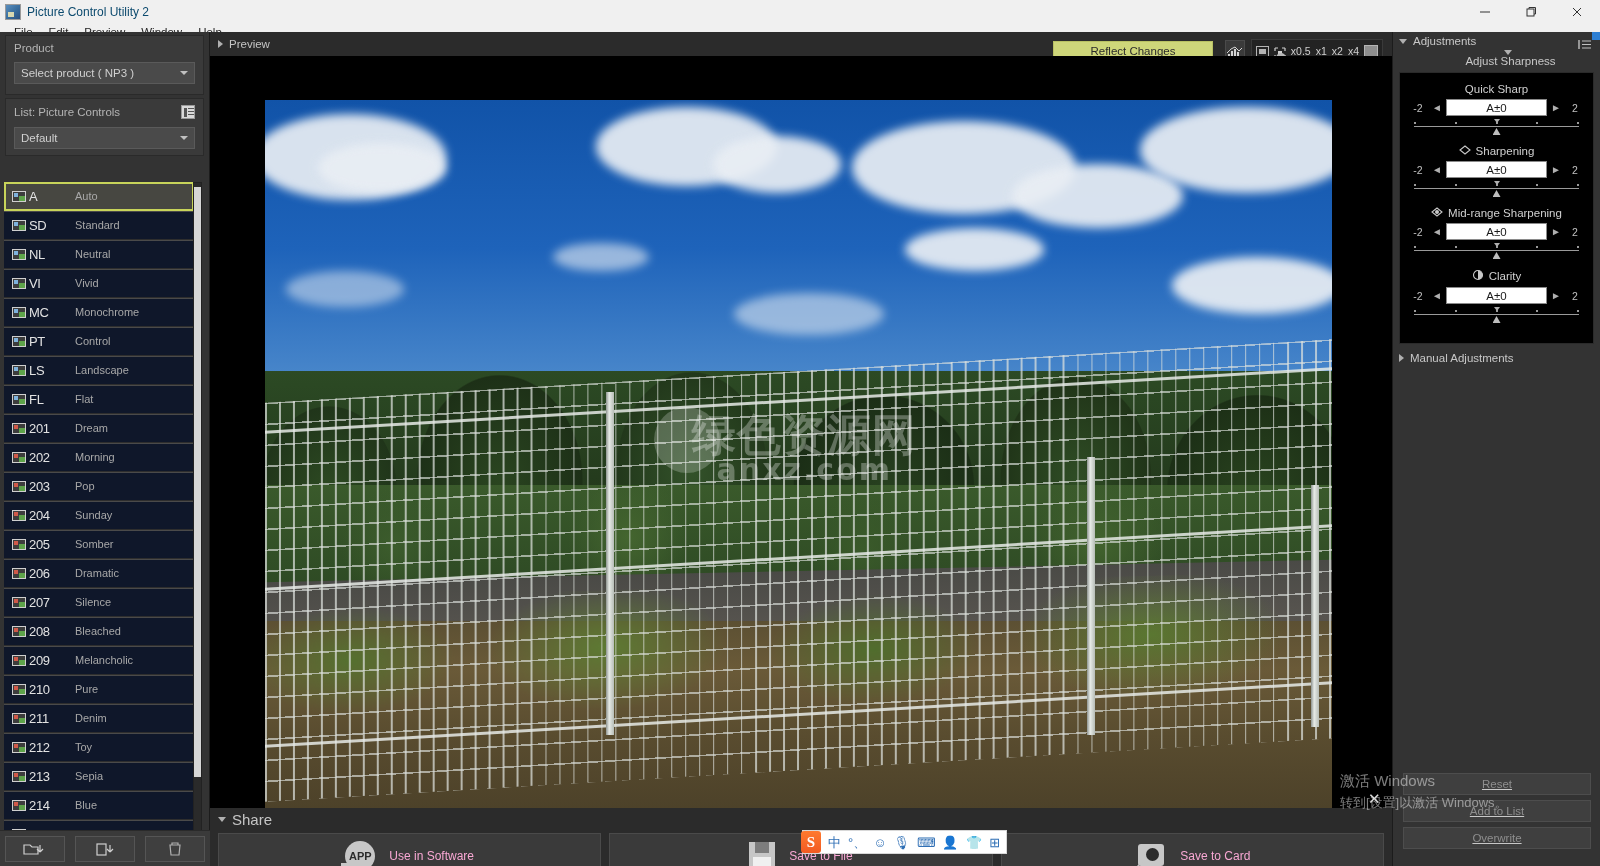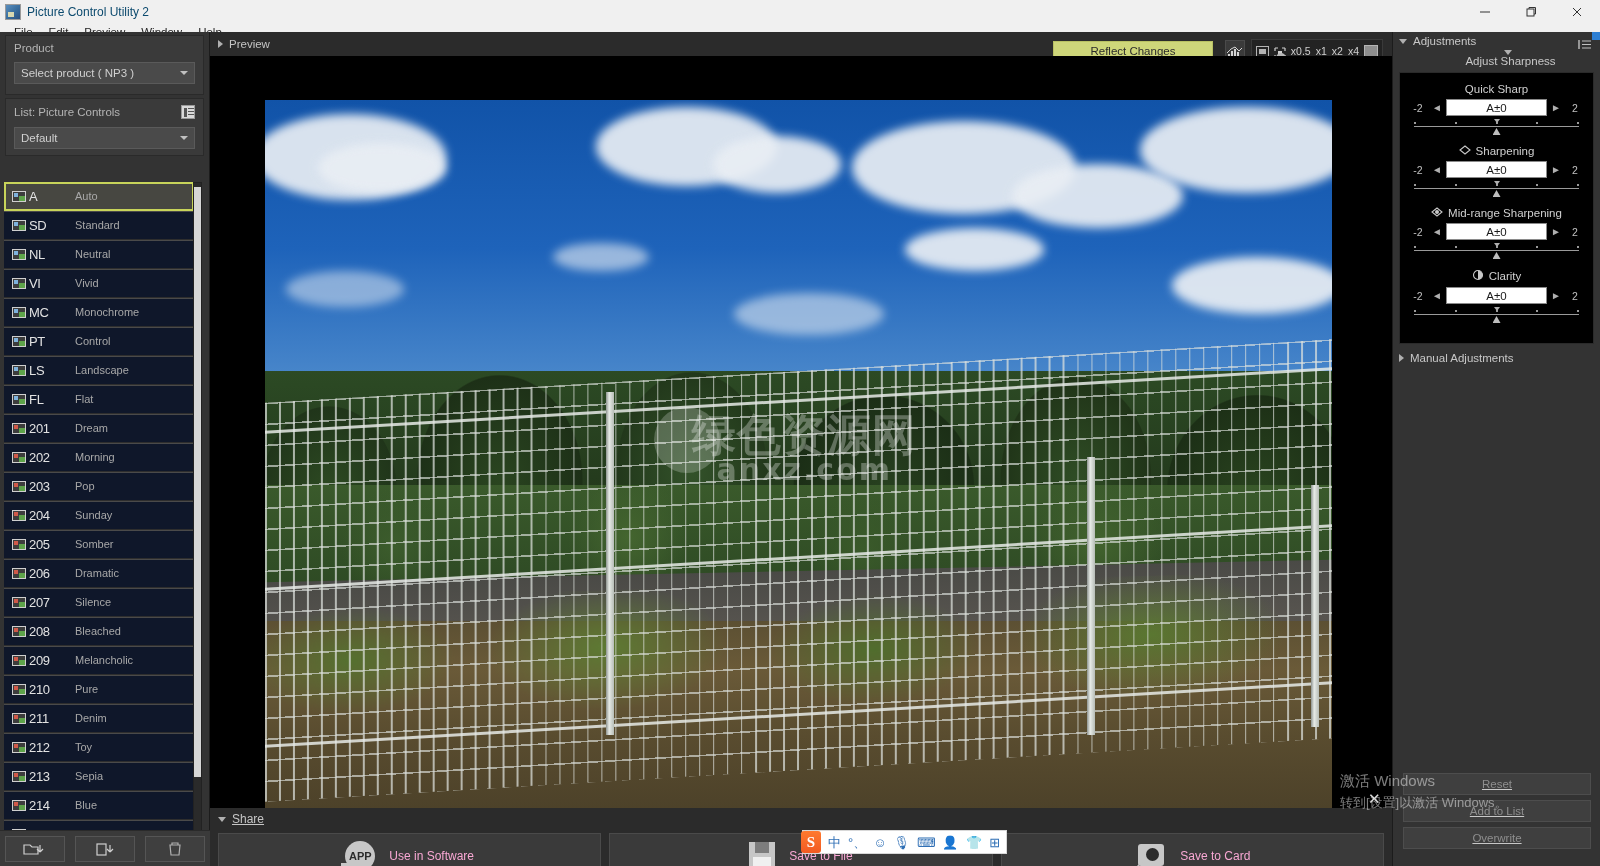--- a/index.html
+++ b/index.html
@@ -244,21 +244,21 @@
   .wm-dot {
     position:absolute; left:36.5%; top:43%; width: 66px; height: 66px; border-radius:50%;
     background: rgba(255,255,255,.22);
   }
 
   
   .share {
     position: absolute; top: 776px; left: 0; width: 1182px; height: 90px; background: #2b2b2b;
   }
   .share-hdr { display:flex; align-items:center; height:22px; padding-left:8px; }
-  .share-hdr .lbl { font-size: 12px; color: #c5c5c5; text-decoration: underline; }
+  .share-hdr .lbl { font-size: 15px; color: #c5c5c5; }
   .share-btns { display: flex; gap: 8px; padding: 3px 8px 0 8px; }
   .share-btn {
     flex: 1; height: 45px; background: #3a3a3a; border: 1px solid #4a4a4a;
     display: flex; align-items: center; justify-content: center; gap: 14px;
   }
   .share-btn .lbl { font-size: 12px; color: #f9a8d4; }
   .icon-app {
     width: 30px; height: 30px; border-radius: 50%; background: #c7c7c7; color: #2b2b2b;
     font-size: 11px; font-weight: bold; display:flex; align-items:center; justify-content:center;
     position: relative;

